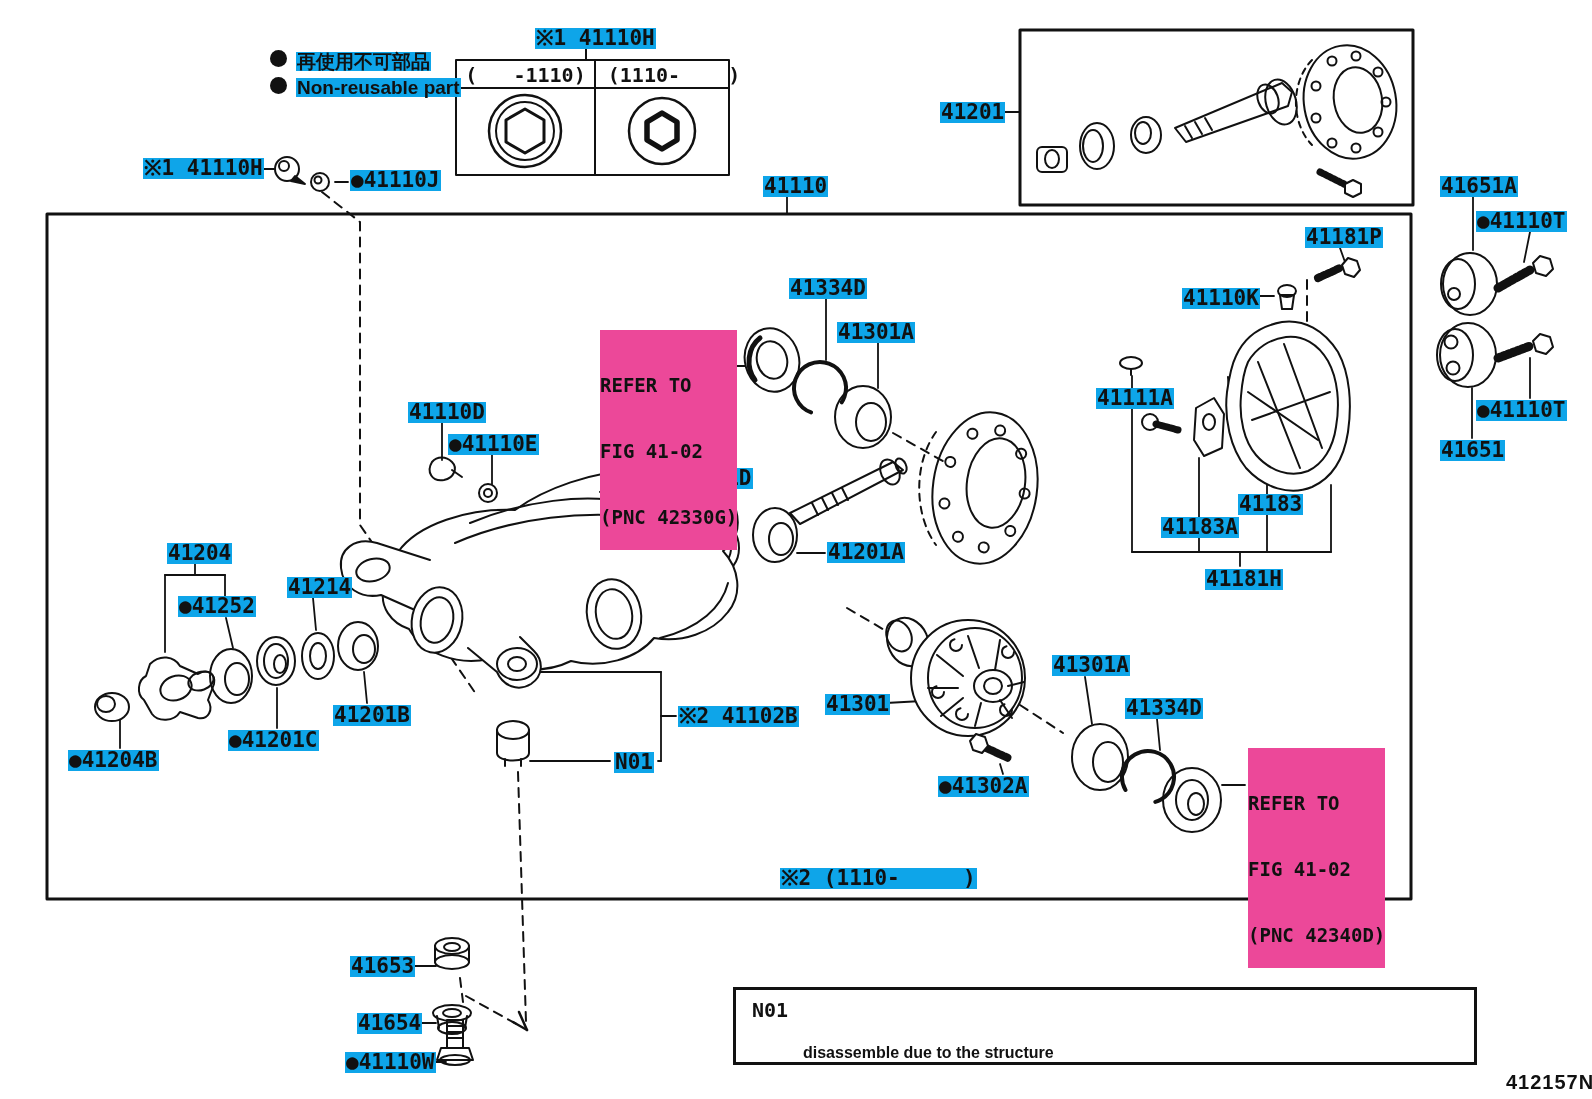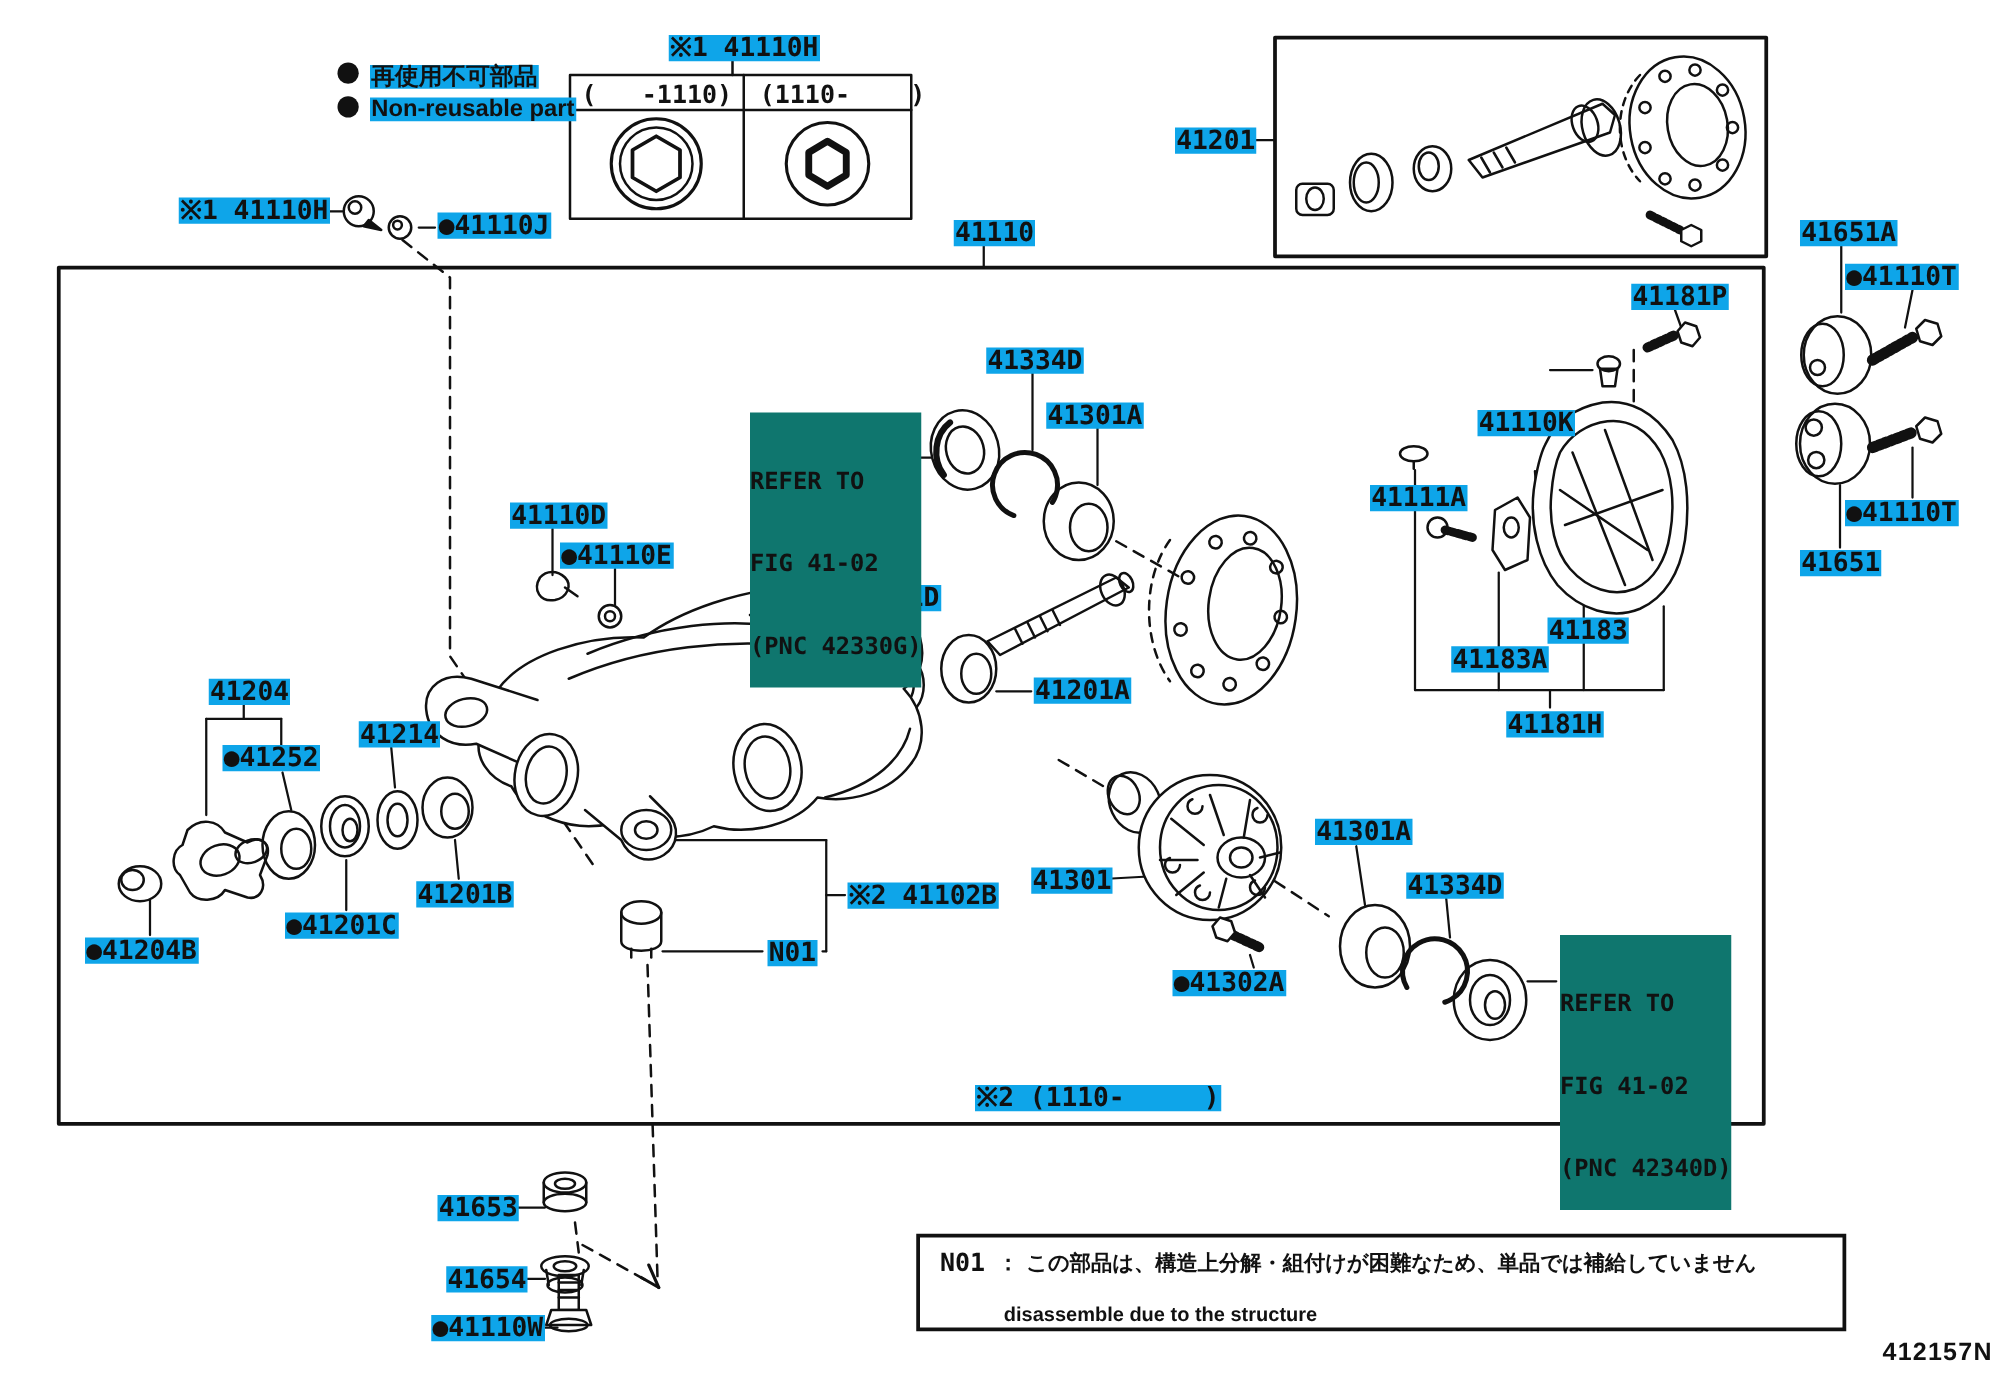--- a/index.html
+++ b/index.html
@@ -4,21 +4,21 @@
 <style>
   html,body{margin:0;padding:0;background:#ffffff;}
   .canvas{position:relative;width:1592px;height:1099px;background:#ffffff;overflow:hidden;
           font-family:"DejaVu Sans Mono",monospace;color:#111;}
   svg.art{position:absolute;left:0;top:0;}
   .lbl{position:absolute;font:bold 21px "DejaVu Sans Mono",monospace;line-height:1.0;
        white-space:pre;background:#0ea5e9;padding:0 1px;}
   .lbl-sm{font-size:19px;}
   .jp{font-family:"DejaVu Sans","Liberation Sans",sans-serif;}
   .sans{font-family:"Liberation Sans",sans-serif;}
-  .refer{position:absolute;font:bold 19px "DejaVu Sans Mono",monospace;line-height:22px;white-space:pre;background:#0f766e;}
+  .refer{position:absolute;font:bold 19px "DejaVu Sans Mono",monospace;line-height:22px;white-space:pre;background:#ec4899;}
   .dot{position:absolute;width:17px;height:17px;border-radius:50%;background:#111;}
   .cell{position:absolute;font:bold 20px "DejaVu Sans Mono",monospace;text-align:center;white-space:pre;}
   .notebox{position:absolute;left:733px;top:987px;width:744px;height:78px;border:3px solid #111;box-sizing:border-box;}
   .note-code{position:absolute;left:16px;top:8px;font:bold 20px "DejaVu Sans Mono",monospace;}
   .note-jp{position:absolute;left:62px;top:9px;font:bold 17px "DejaVu Sans","Liberation Sans",sans-serif;}
   .note-en{position:absolute;left:67px;font:600 16px "Liberation Sans",sans-serif;}
   .dwgnum{position:absolute;left:1506px;top:1071px;font:bold 20px "Liberation Sans",sans-serif;letter-spacing:1px;}
 </style>
 </head>
 <body>
@@ -347,21 +347,21 @@
 
 <div class="lbl" style="left:143px;top:158px;">※1 41110H</div>
 <div class="lbl" style="left:350px;top:170px;">●41110J</div>
 <div class="lbl" style="left:763px;top:176px;">41110</div>
 <div class="lbl" style="left:940px;top:102px;">41201</div>
 <div class="lbl" style="left:1440px;top:176px;">41651A</div>
 <div class="lbl" style="left:1476px;top:211px;">●41110T</div>
 <div class="lbl" style="left:1476px;top:400px;">●41110T</div>
 <div class="lbl" style="left:1440px;top:440px;">41651</div>
 <div class="lbl" style="left:1305px;top:227px;">41181P</div>
-<div class="lbl" style="left:1182px;top:288px;margin-top:40px;">41110K</div>
+<div class="lbl" style="left:1182px;top:288px;">41110K</div>
 <div class="lbl" style="left:1096px;top:388px;">41111A</div>
 <div class="lbl" style="left:1238px;top:494px;">41183</div>
 <div class="lbl" style="left:1161px;top:517px;">41183A</div>
 <div class="lbl" style="left:1205px;top:569px;">41181H</div>
 <div class="lbl" style="left:789px;top:278px;">41334D</div>
 <div class="lbl" style="left:837px;top:322px;">41301A</div>
 <div class="lbl" style="left:408px;top:402px;">41110D</div>
 <div class="lbl" style="left:448px;top:434px;">●41110E</div>
 <div class="lbl" style="left:662px;top:468px;">●41201D</div>
 <div class="lbl" style="left:607px;top:490px;">●41231</div>
@@ -389,19 +389,18 @@
   <div>(PNC 42330G)</div>
 </div>
 <div class="refer" style="left:1248px;top:748px;">
   <div>REFER TO</div>
   <div>FIG 41-02</div>
   <div>(PNC 42340D)</div>
 </div>
 
 <div class="notebox">
   <span class="note-code">N01</span>
-  <span class="note-jp">： この部品は、構造上分解・組付けが困難なため、単品では補給していません</span>
   <span class="note-en" style="top:54px;">disassemble due to the structure</span>
 </div>
 
 <div class="dwgnum">412157N</div>
 
 </div>
 
 </body></html>

